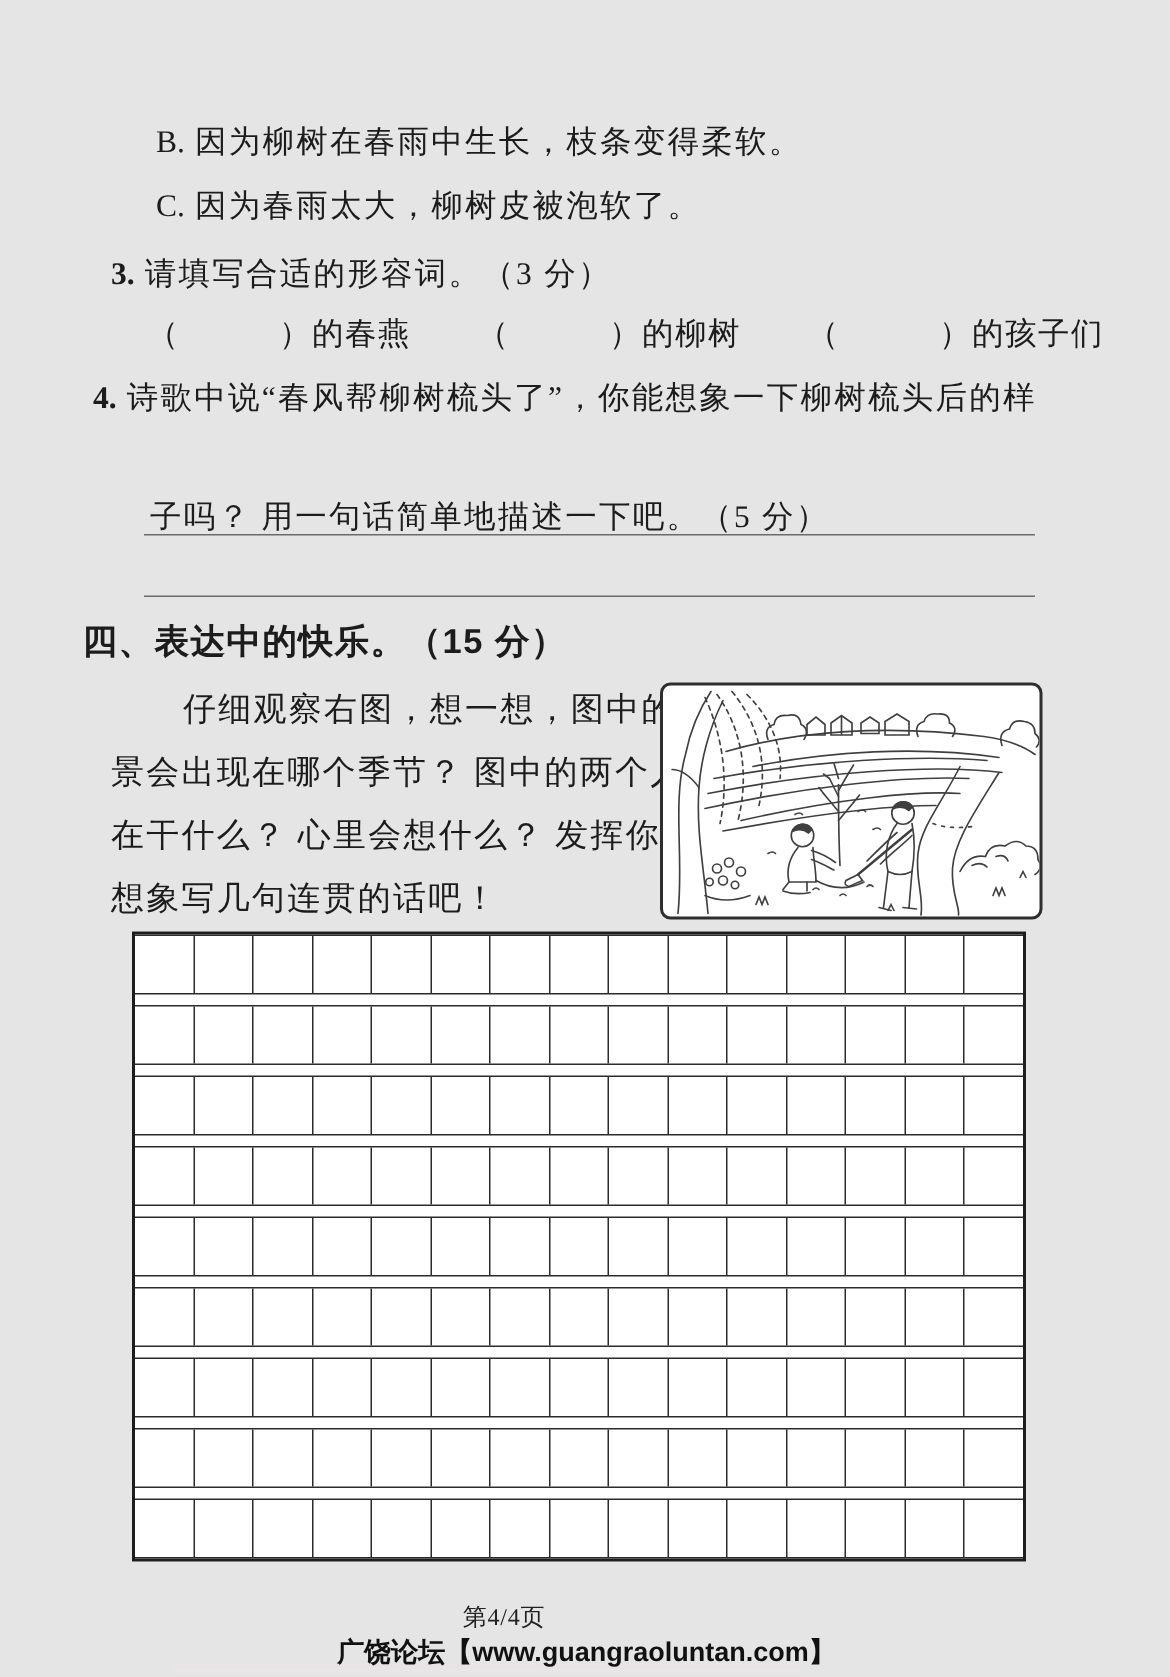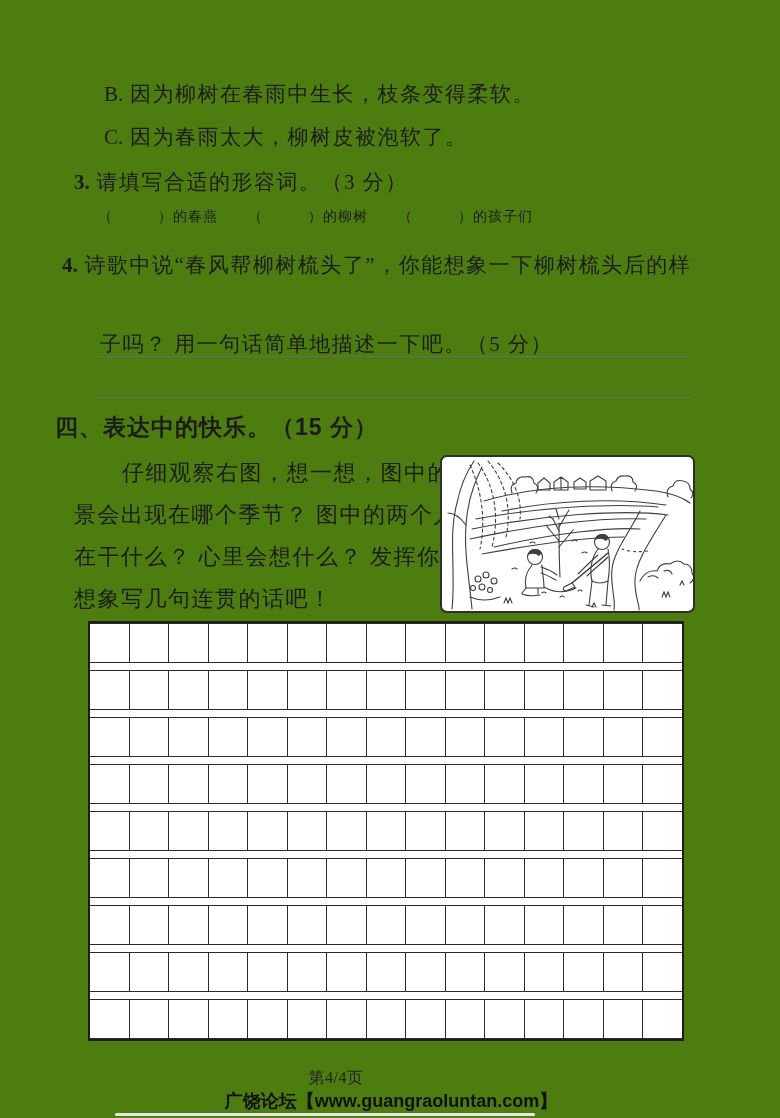--- a/index.html
+++ b/index.html
@@ -1,24 +1,24 @@
 <!DOCTYPE html>
 <html><head>
 <meta charset="utf-8">
 <style>
   html,body{margin:0;padding:0;}
   body{background:#9a9a9a;font-family:"Liberation Serif",serif;}
   .page{
     position:relative;width:780px;height:1118px;margin:0 auto;
-    background:#4d7c0f;color:#1c1c1c;overflow:hidden;
+    background:#e5e5e5;color:#1c1c1c;overflow:hidden;
   }
   .abs{position:absolute;white-space:nowrap;}
   .qtext{font-size:21px;letter-spacing:1.5px;}
   .qnum{font-weight:bold;font-size:21px;letter-spacing:0;}
-  .blanks{font-size:14px;letter-spacing:1px;}
+  .blanks{font-size:21px;letter-spacing:1px;}
   .answer-line{position:absolute;left:96px;width:594px;height:0;border-top:1.5px solid #6b6b6b;}
   .sec-header{font-family:"Liberation Sans",sans-serif;font-weight:bold;font-size:23px;letter-spacing:1px;}
   .para-line{font-size:22px;letter-spacing:1.5px;}
   .illu{
     position:absolute;left:440px;top:455px;width:255px;height:158px;
     border:2px solid #2e2e2e;border-radius:7px;background:#fff;box-sizing:border-box;
   }
   .illu svg{display:block;width:100%;height:100%;}
   .grid{
     position:absolute;left:88px;top:621px;width:592px;

